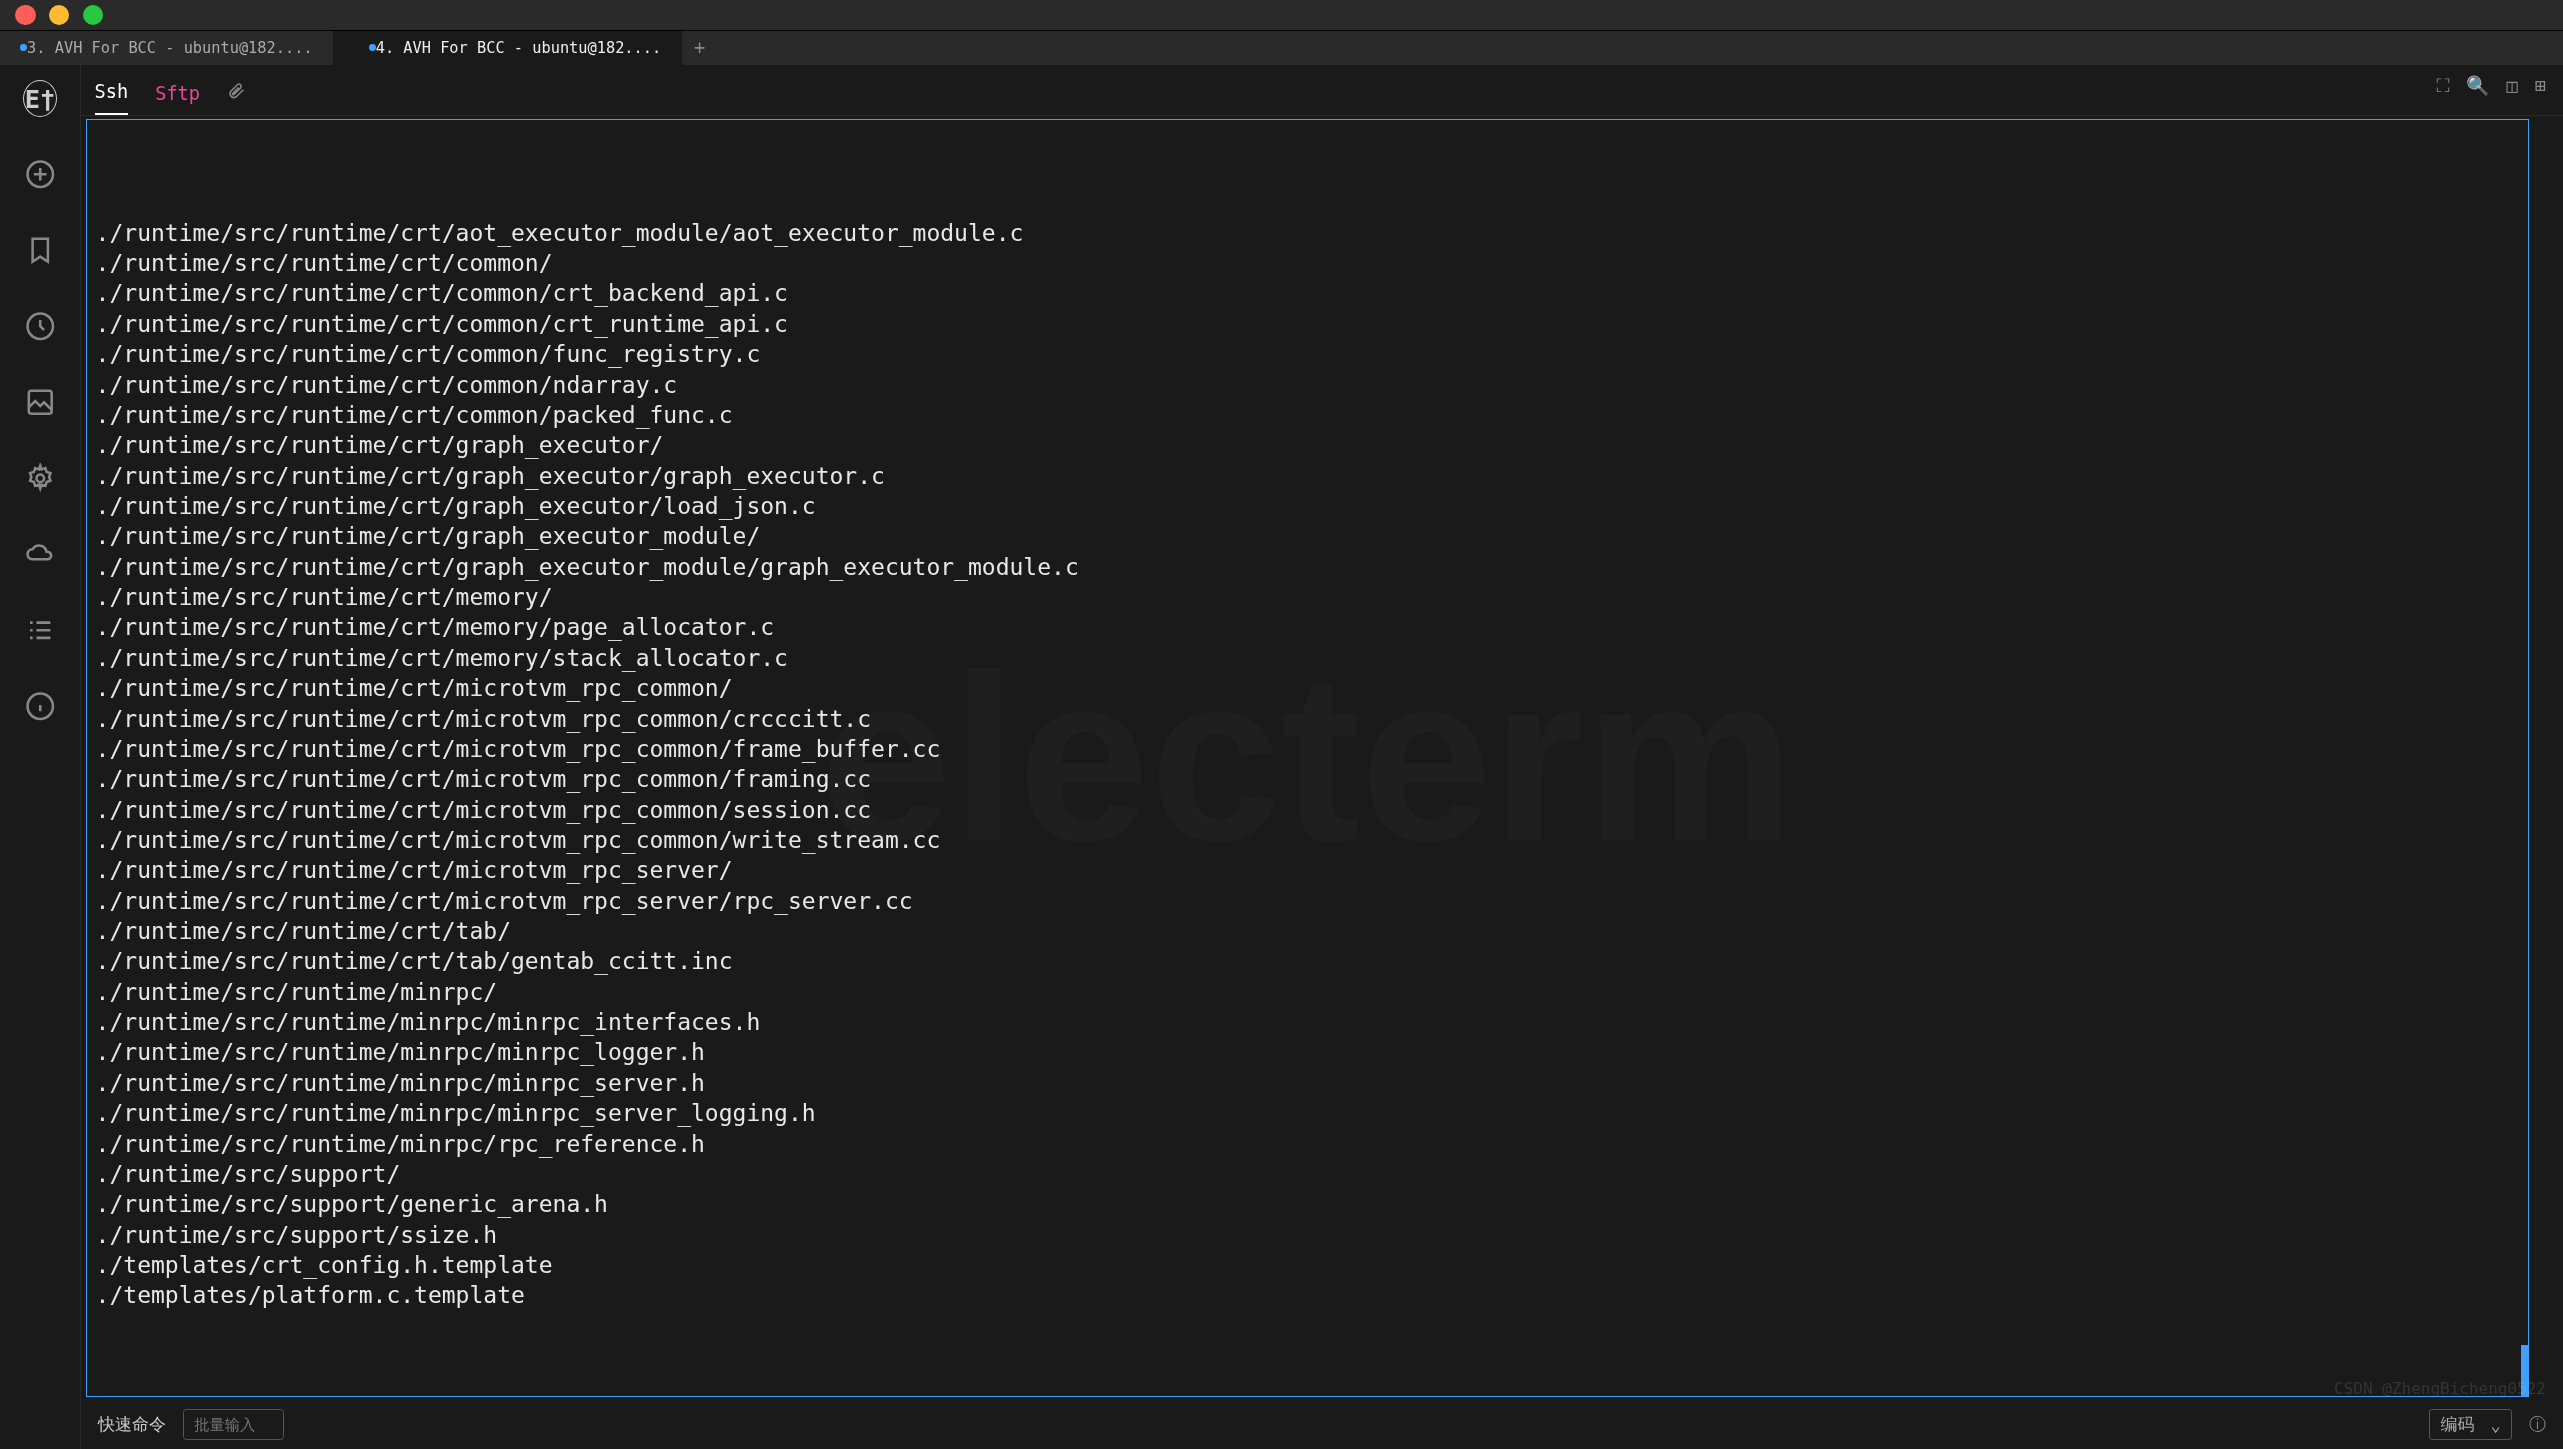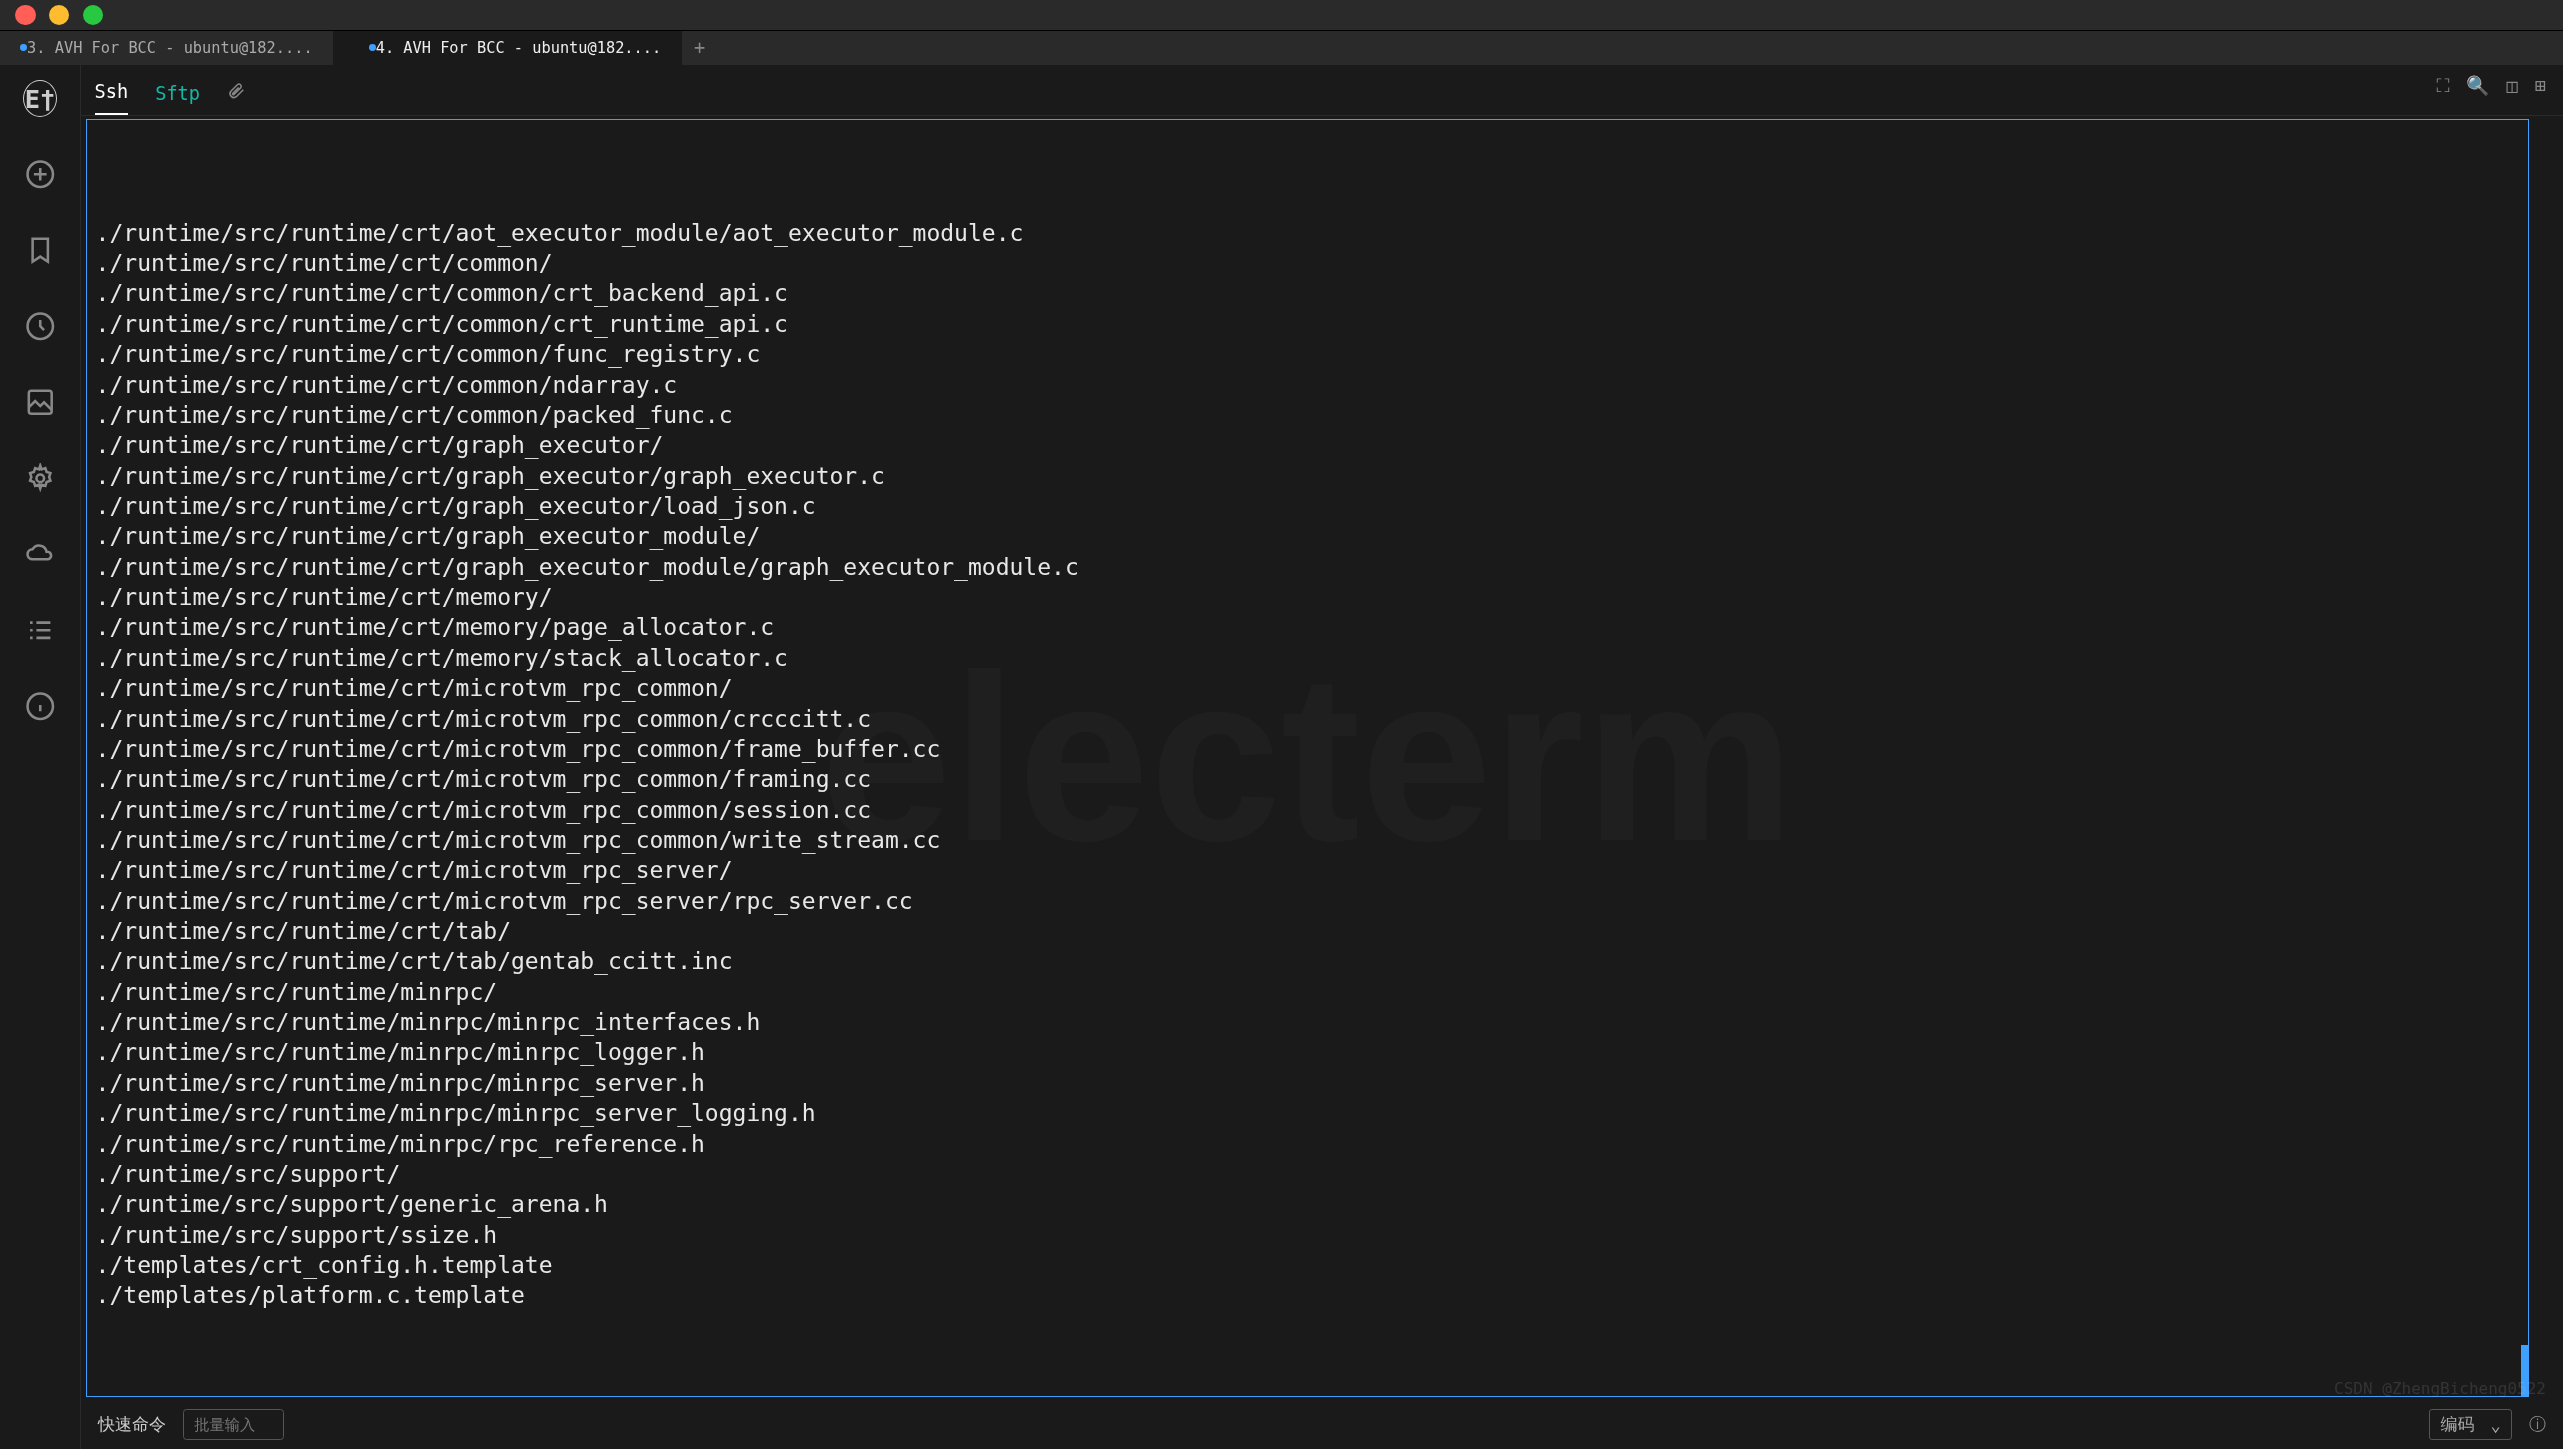--- a/index.html
+++ b/index.html
@@ -62,21 +62,21 @@
 .logo { font-size: 25.4px; color: #ccc; font-weight:bold; border:1.7px solid #ccc; border-radius:50%; width:37px; height:37px; display:flex; align-items:center; justify-content:center; }
 .content { flex: 1; display: flex; flex-direction: column; position: relative; }
 .subtabs {
   height: 51px;
   display: flex;
   align-items: flex-end;
   padding-left: 13.6px;
   gap: 27px;
   border-bottom: 0.8px solid #2a2a2a;
 }
-.subtab { padding-bottom: 10.2px; font-size: 18.6px; color: #14b8a6; cursor:pointer; }
+.subtab { padding-bottom: 10.2px; font-size: 18.6px; color: #ec4899; cursor:pointer; }
 .subtab.active { color: #fff; border-bottom: 2.5px solid #fff; margin-top: 22px; }
 .attach-icon { color:#888; padding-bottom:10.2px; cursor:pointer; }
 .toolbar-right { position:absolute; right:17px; top:10.2px; display:flex; gap:17px; color:#888; }
 .toolbar-right span { cursor:pointer; font-size:18.6px; }
 .terminal-wrap { flex:1; padding: 3.4px 34px 3.4px 5.1px; display:flex; flex-direction:column; }
 .terminal {
   flex: 1;
   border: 1.7px solid #3fa0ff;
   padding: 6.8px 8.5px;
   overflow: hidden;

